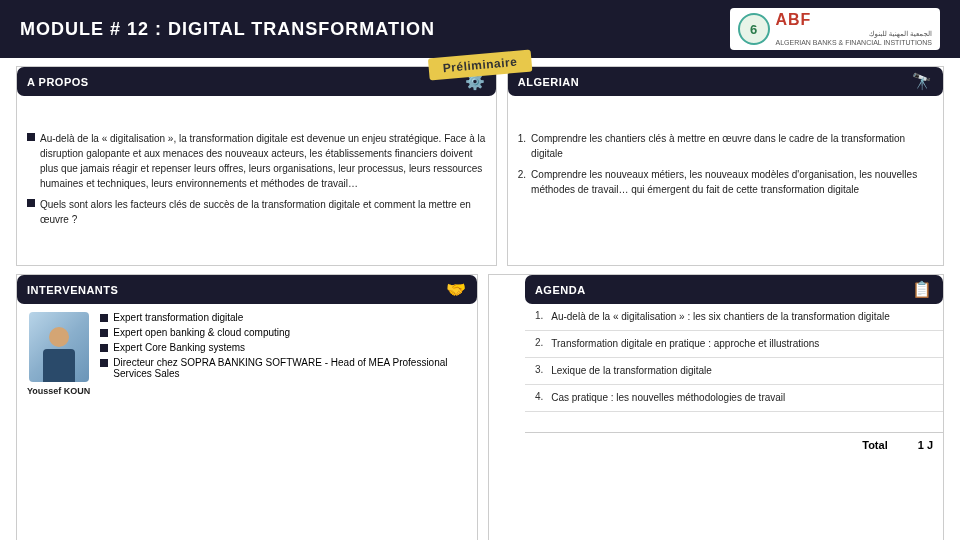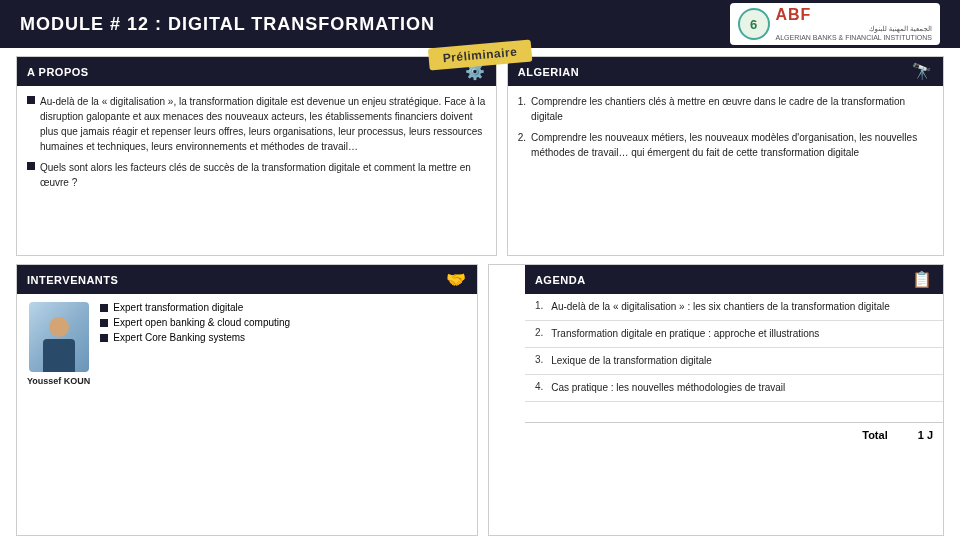--- a/index.html
+++ b/index.html
@@ -13,21 +13,21 @@
     }
 
     
     #header {
       background: #1a1a2e;
       color: #fff;
       padding: 10px 20px;
       display: flex;
       align-items: center;
       justify-content: space-between;
-      height: 48px;
+      height: 58px;
     }
     #header h1 {
       font-size: 18px;
       font-weight: 600;
       letter-spacing: 1px;
       color: #fff;
     }
     .logo-box {
       background: #fff;
       border-radius: 4px;
@@ -98,28 +98,30 @@
     .section-header {
       background: #1a1a2e;
       color: #fff;
       padding: 5px 10px;
       font-size: 11px;
       font-weight: bold;
       display: flex;
       align-items: center;
       justify-content: space-between;
       letter-spacing: 0.5px;
+      border-radius: 7px;
     }
 
     .section-body {
-      padding: 8px 10px;
+      padding: 25px 10px;
       flex: 1;
       font-size: 10px;
       line-height: 1.5;
       color: #222;
+      margin-top: 10px;
     }
 
     
     .top-row {
       display: flex;
       gap: 10px;
       height: 200px;
       margin-bottom: 8px;
     }
 
@@ -335,20 +337,24 @@
             <span>Expert transformation digitale</span>
           </div>
           <div class="bullet-item">
             <div class="bullet-square"></div>
             <span>Expert open banking &amp; cloud computing</span>
           </div>
           <div class="bullet-item">
             <div class="bullet-square"></div>
             <span>Expert Core Banking systems</span>
           </div>
+          <div class="bullet-item">
+            <div class="bullet-square"></div>
+            <span>Directeur chez SOPRA BANKING SOFTWARE - Head of MEA Professional Services Sales</span>
+          </div>
         </div>
       </div>
     </div>
 
     <div class="section" style="flex: 1; padding-left: 36px;">
       <div class="section-header">
         <span>AGENDA</span>
         <span class="section-icon">📋</span>
       </div>
       <div class="agenda-body">

